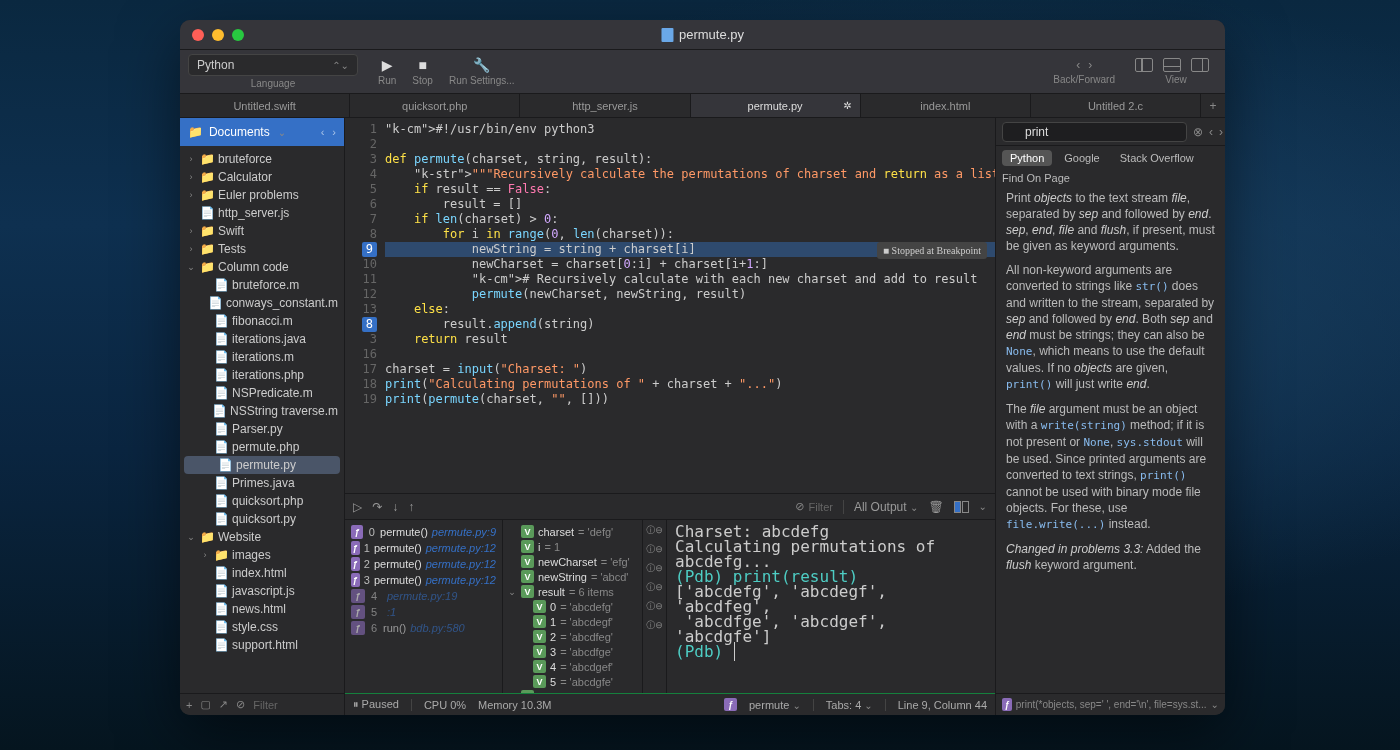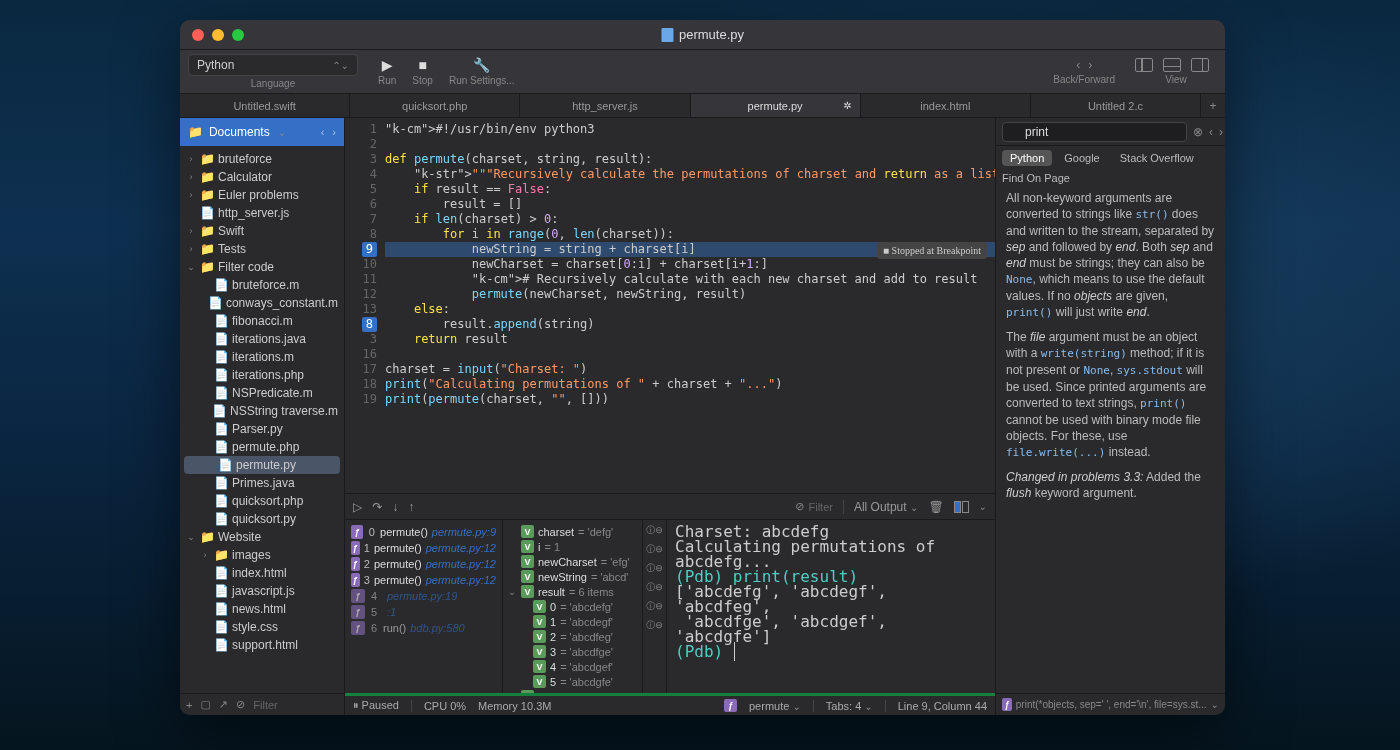--- a/index.html
+++ b/index.html
@@ -63,21 +63,21 @@
 .stack-row .fn{color:#ddd}.stack-row .loc{color:#3570c6;font-style:italic}
 .fbadge{width:14px;height:14px;background:#8a6bb8;border-radius:2px;color:#fff;font-size:9px;display:flex;align-items:center;justify-content:center;font-weight:bold}
 .vars{width:140px;border-right:1px solid #1a1a1c;overflow:auto;padding:4px 4px;font-size:11px}
 .var-row{display:flex;align-items:center;gap:4px;padding:1px 0}
 .vbadge{width:13px;height:13px;background:#5a9a5a;border-radius:2px;color:#fff;font-size:9px;display:flex;align-items:center;justify-content:center;font-weight:bold}
 .var-name{color:#ddd}.var-val{color:#888}
 .console-wrap{flex:1;display:flex;overflow:hidden}
 .con-icons{width:24px;padding:4px 0;display:flex;flex-direction:column;align-items:center;gap:6px;color:#888;font-size:11px;border-right:1px solid #1a1a1c}
 .console{flex:1;padding:4px 8px;font-family:'SF Mono',Menlo,monospace;font-size:16px;line-height:15px;white-space:pre-wrap;color:#ccc;overflow:auto}
 .console .pdb{color:#4ecdc4}
-.statusbar{height:22px;background:#2a2a2c;border-top:3px solid #15803d;display:flex;align-items:center;padding:0 8px;font-size:11px;color:#aaa;gap:12px}
+.statusbar{height:22px;background:#2a2a2c;border-top:1px solid #15803d;display:flex;align-items:center;padding:0 8px;font-size:11px;color:#aaa;gap:12px}
 .docs{width:230px;background:#2a2a2c;border-left:1px solid #1a1a1c;display:flex;flex-direction:column;overflow:hidden}
 .search-row{height:28px;display:flex;align-items:center;padding:0 6px;gap:6px;border-bottom:1px solid #1a1a1c}
 .search-inp{flex:1;background:#1e1e20;border:1px solid #444;border-radius:4px;padding:2px 6px 2px 22px;color:#ddd;font-size:12px;position:relative}
 .search-wrap{position:relative;flex:1}
 .search-wrap::before{content:'⌕';position:absolute;left:6px;top:2px;color:#888;font-size:14px}
 .src-tabs{display:flex;gap:4px;padding:4px 6px;font-size:11px}
 .src-tab{padding:2px 8px;border-radius:4px;color:#bbb;cursor:pointer}
 .src-tab.active{background:#555;color:#fff}
 .find-link{padding:2px 6px;font-size:11px;color:#bbb}
 .doc-sig{margin:6px;padding:4px 6px;background:#5a6a3a;border-radius:3px;font-family:'SF Mono',Menlo,monospace;font-size:11px;color:#e8e8c8;line-height:14px}
@@ -200,21 +200,21 @@
             <span>Swift</span>
           </div>
           <div class="tree-item" style="padding-left: 6px;">
             <span class="tw">›</span>
             <span class="fi folder">📁</span>
             <span>Tests</span>
           </div>
           <div class="tree-item" style="padding-left: 6px;">
             <span class="tw">⌄</span>
             <span class="fi folder">📁</span>
-            <span>Filter code</span>
+            <span>Column code</span>
           </div>
           <div class="tree-item" style="padding-left: 20px;">
             <span class="tw"></span>
             <span class="fi file">📄</span>
             <span>bruteforce.m</span>
           </div>
           <div class="tree-item" style="padding-left: 20px;">
             <span class="tw"></span>
             <span class="fi file">📄</span>
             <span>conways_constant.m</span>
@@ -528,20 +528,21 @@
         <span class="ci">›</span>
 
       </div>
       <div class="src-tabs" id="src-tabs">
           <div class="src-tab active">Python</div>
           <div class="src-tab">Google</div>
           <div class="src-tab">Stack Overflow</div>
         </div>
       <div class="find-link">Find On Page</div>
       <div class="doc-body" id="doc-body">
+          <p>Print <em>objects</em> to the text stream <em>file</em>, separated by <em>sep</em> and followed by <em>end</em>. <em>sep</em>, <em>end</em>, <em>file</em> and <em>flush</em>, if present, must be given as keyword arguments.</p>
           <p>All non-keyword arguments are converted to strings like <code>str()</code> does and written to the stream, separated by <em>sep</em> and followed by <em>end</em>. Both <em>sep</em> and <em>end</em> must be strings; they can also be <code>None</code>, which means to use the default values. If no <em>objects</em> are given, <code>print()</code> will just write <em>end</em>.</p>
           <p>The <em>file</em> argument must be an object with a <code>write(string)</code> method; if it is not present or <code>None</code>, <code>sys.stdout</code> will be used. Since printed arguments are converted to text strings, <code>print()</code> cannot be used with binary mode file objects. For these, use <code>file.write(...)</code> instead.</p>
           <p><em>Changed in problems 3.3:</em> Added the <em>flush</em> keyword argument.</p>
         </div>
       <div class="doc-ftr">
         <span class="sig-f">ƒ</span>
         <span>print(*objects, sep=' ', end='\n', file=sys.st...</span>
         <span class="chev" style="margin-left:auto">⌄</span>
       </div>
     </div>

